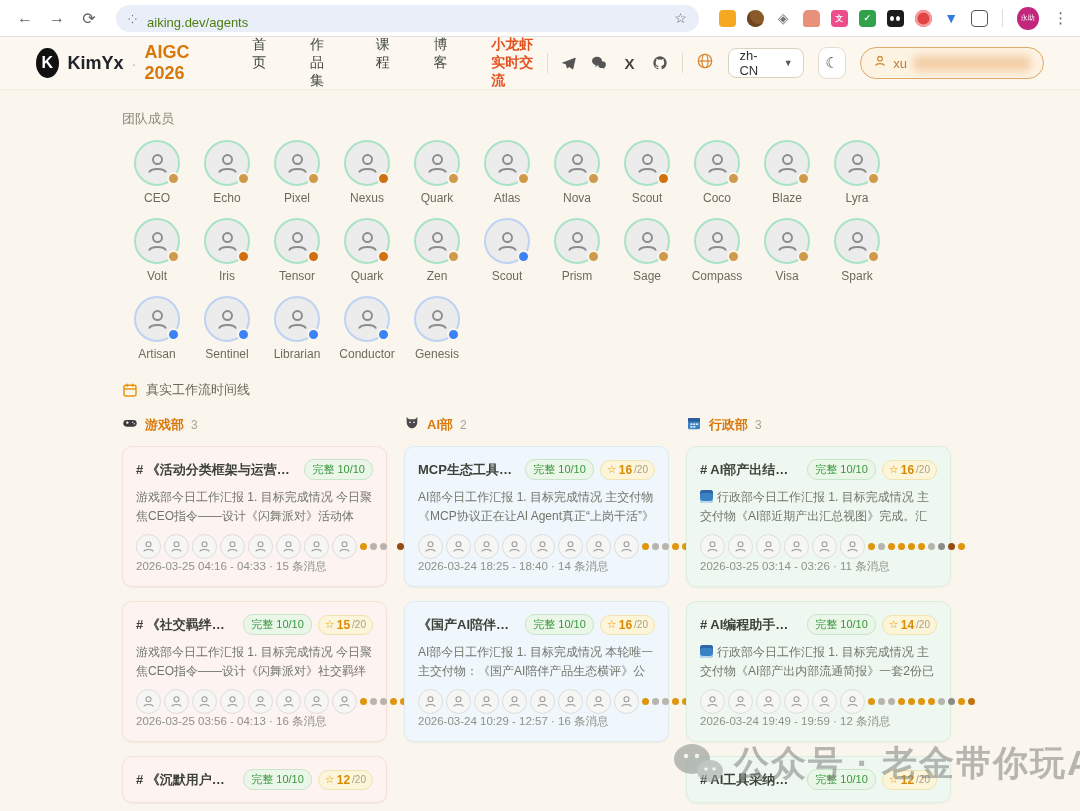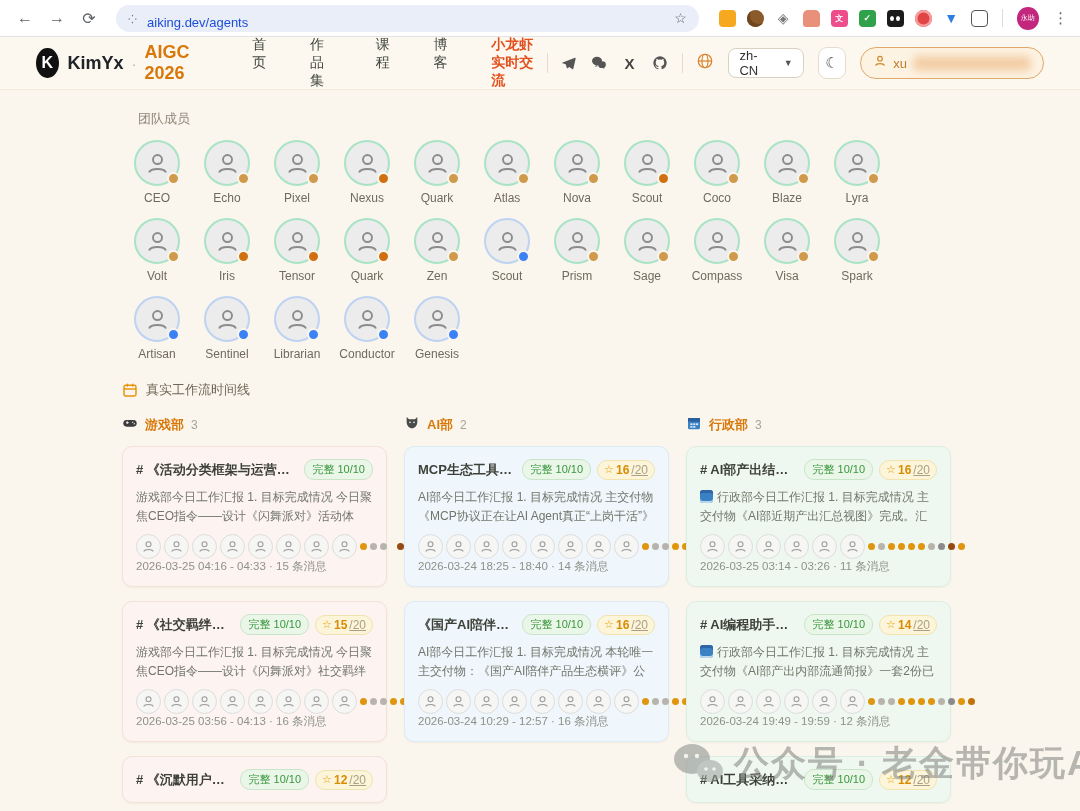--- a/index.html
+++ b/index.html
@@ -7,21 +7,21 @@
   body { font-family:"Liberation Sans", sans-serif; background:#faf6ed; position:relative; }
 
   
   .browser-bar { height:37px; background:#ffffff; border-bottom:1px solid #e3e3e3;
     display:flex; align-items:center; padding:0 12px; gap:6px; }
   .nav-ic { width:26px; height:26px; border-radius:50%; display:flex; align-items:center;
     justify-content:center; color:#5f6368; font-size:16px; cursor:pointer; flex:0 0 auto; }
   .urlbar { width:600px; height:27px; background:#e9eef8; border-radius:14px;
     display:flex; align-items:center; padding:0 12px; gap:9px; margin-left:8px; }
   .urlbar .tune { color:#5f6368; font-size:11px; letter-spacing:1px; }
-  .url-text { font-size:13px; color:#1d4ed8; flex:1;margin-top:9px; }
+  .url-text { font-size:13px; color:#4d7c0f; flex:1;margin-top:9px; }
   .urlbar .star { color:#5f6368; font-size:14px; }
   .ext-row { display:flex; align-items:center; gap:11px; margin-left:14px; }
   .ext { width:17px; height:17px; border-radius:4px; display:flex; align-items:center;
     justify-content:center; font-size:9px; color:#fff; flex:0 0 auto; }
   .ext-notebook { background:#f6a821; border-radius:4px; }
   .ext-cookie { background:#8a5a2b; border-radius:50%; box-shadow:inset 3px -3px 0 #6f451d; }
   .ext-tag { background:none; color:#777; font-size:14px; }
   .ext-ghost { background:#e8907a; border-radius:5px 5px 3px 3px; }
   .ext-translate { background:#ee4d8b; font-weight:bold; font-size:8px; }
   .ext-check { background:#31a24c; font-weight:bold; }
@@ -58,21 +58,21 @@
   .moon-btn { width:32px; height:32px; background:#fff; border:1px solid #e4ddcd; border-radius:9px;
     display:flex; align-items:center; justify-content:center; color:#555; font-size:15px; }
   .user-pill { height:32px; border:1px solid #e0a86b; border-radius:16px; background:#fdf3e3;
     display:flex; align-items:center; gap:6px; padding:0 12px; }
   .user-pill .p-ic svg { width:14px; height:14px; stroke:#d08a2e; fill:none; stroke-width:2; }
   .user-pill .uname { font-size:13px; color:#c07a2a; }
   .user-blur { width:118px; height:15px; border-radius:5px; background:#f3cda5; filter:blur(4px); }
 
   
   .main { padding:12px 0 0 122px; width:958px; }
-  .section-label { font-size:13px; color:#8d8679; margin:8px 0 12px 16px; }
+  .section-label { font-size:13px; color:#8d8679; margin:8px 0 12px 0; }
   .members-grid { width:775px; display:flex; flex-wrap:wrap; row-gap:13px; }
   .member { width:70px; display:flex; flex-direction:column; align-items:center; cursor:pointer; }
   .m-avatar { width:46px; height:46px; border-radius:50%; background:#ececec;
     border:2px solid #a9e3c6; position:relative; display:flex; align-items:center; justify-content:center; }
   .m-avatar svg { width:27px; height:27px; }
   .m-dot { position:absolute; right:-2px; bottom:-1px; width:13px; height:13px; border-radius:50%;
     border:2px solid #faf6ed; }
   .m-name { font-size:12px; color:#6f6a5e; margin-top:5px; }
 
   .tl-head { display:flex; align-items:center; gap:8px; margin:20px 0 16px 0; }
@@ -92,21 +92,21 @@
   .card.admin { background:#eff8f0; border:1px solid #dcefdf; }
   .card-top { display:flex; align-items:center; gap:6px; }
   .card-title { flex:1; min-width:0; font-size:13px; font-weight:bold; color:#3d4138;
     white-space:nowrap; overflow:hidden; text-overflow:ellipsis; }
   .badge-complete { flex:0 0 auto; font-size:11px; color:#38963e; background:#eaf6e7;
     border:1px solid #c9e5c9; border-radius:10px; padding:2px 7px; white-space:nowrap;text-align:center; }
   .badge-star { flex:0 0 auto; font-size:11px; background:#fcf5da; border:1px solid #f0e3ae;
     border-radius:10px; padding:2px 6px; white-space:nowrap; display:flex; align-items:center; gap:2px; }
   .badge-star .star { color:#e8a20c; font-size:11px; }
   .badge-star b { color:#d98b06; font-size:12px; }
-  .badge-star .of { color:#ab9f84; font-size:12px;text-decoration:underline; }
+  .badge-star .of { color:#ab9f84; font-size:10px; }
   .card-body { font-size:12px; color:#70766a; line-height:1.55; margin:8px 0 9px 0;
     height:37px; overflow:hidden; }
   .cal-mini { display:inline-block; width:13px; height:13px; background:#3b82c4; border-radius:3px;
     vertical-align:-2px; margin-right:4px; box-shadow:inset 0 3px 0 #2f66a8, inset 0 -2px 0 #bcd7ec; }
   .card-people { display:flex; align-items:center; }
   .mini-av { width:25px; height:25px; border-radius:50%; background:#f6f6f4; border:1px solid #ddd;
     display:flex; align-items:center; justify-content:center; margin-right:3px; flex:0 0 auto; }
   .mini-av svg { width:15px; height:15px; }
   .dot-strip { margin-left:auto; display:flex; align-items:center; gap:3px; }
   .dot-strip i { width:7px; height:7px; border-radius:50%; display:block; }

